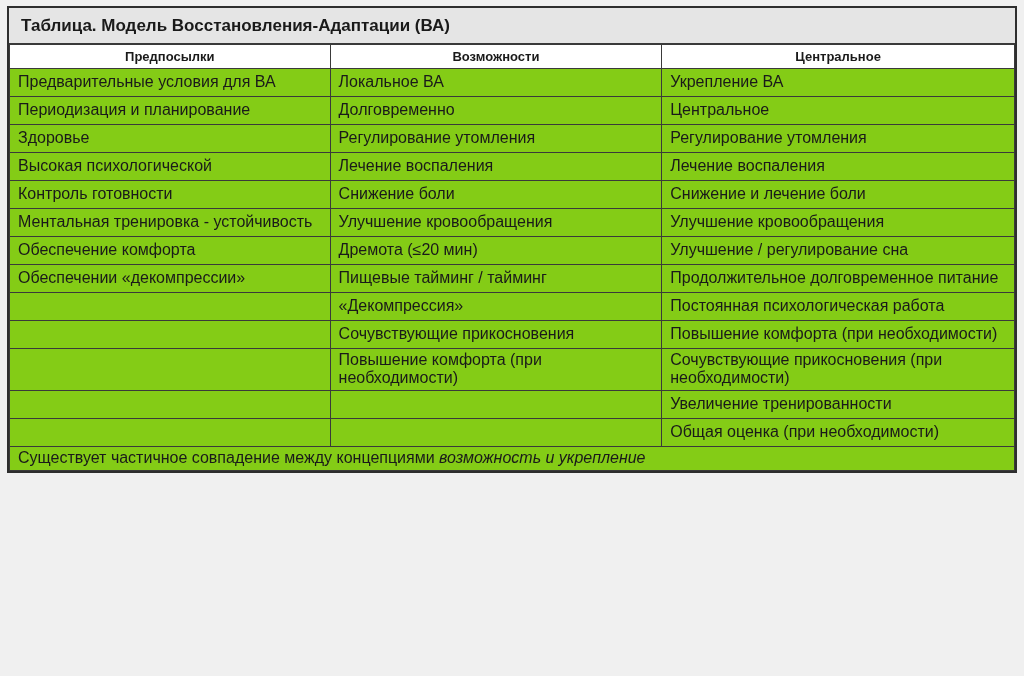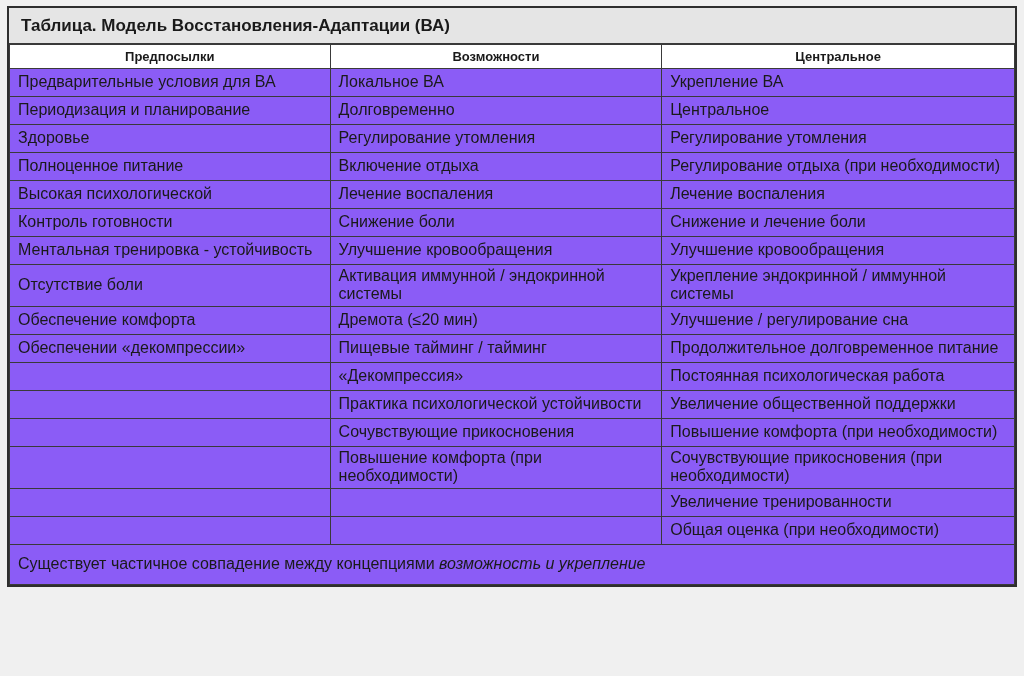--- a/index.html
+++ b/index.html
@@ -41,24 +41,24 @@
     background: #ffffff;
   }
   td {
     font-size: 16px;
     line-height: 1.15;
     padding: 2px 8px;
     border: 1px solid #3a3a3a;
     vertical-align: middle;
     height: 28px;
     box-sizing: border-box;
-    background: #8b5cf6;
+    background: #84cc16;
   }
   tfoot td {
-    height: 40px;
+    height: 24px;
     border: 1px solid #3a3a3a;
   }
   tfoot em { font-style: italic; }
   
   table, tr { background: transparent; }
 </style>
 </head>
 <body>
 
 <div class="table-frame">
@@ -86,63 +86,48 @@
           <td>Периодизация и планирование</td>
           <td>Долговременно</td>
           <td>Центральное</td>
         </tr>
         <tr>
           <td>Здоровье</td>
           <td>Регулирование утомления</td>
           <td>Регулирование утомления</td>
         </tr>
         <tr>
-          <td>Полноценное питание</td>
-          <td>Включение отдыха</td>
-          <td>Регулирование отдыха (при необходимости)</td>
-        </tr>
-        <tr>
           <td>Высокая психологической</td>
           <td>Лечение воспаления</td>
           <td>Лечение воспаления</td>
         </tr>
         <tr>
           <td>Контроль готовности</td>
           <td>Снижение боли</td>
           <td>Снижение и лечение боли</td>
         </tr>
         <tr>
           <td>Ментальная тренировка - устойчивость</td>
           <td>Улучшение кровообращения</td>
           <td>Улучшение кровообращения</td>
         </tr>
         <tr>
-          <td>Отсутствие боли</td>
-          <td>Активация иммунной / эндокринной системы</td>
-          <td>Укрепление эндокринной / иммунной системы</td>
-        </tr>
-        <tr>
           <td>Обеспечение комфорта</td>
           <td>Дремота (≤20 мин)</td>
           <td>Улучшение / регулирование сна</td>
         </tr>
         <tr>
           <td>Обеспечении «декомпрессии»</td>
           <td>Пищевые тайминг / тайминг</td>
           <td>Продолжительное долговременное питание</td>
         </tr>
         <tr>
           <td></td>
           <td>«Декомпрессия»</td>
           <td>Постоянная психологическая работа</td>
-        </tr>
-        <tr>
-          <td></td>
-          <td>Практика психологической устойчивости</td>
-          <td>Увеличение общественной поддержки</td>
         </tr>
         <tr>
           <td></td>
           <td>Сочувствующие прикосновения</td>
           <td>Повышение комфорта (при необходимости)</td>
         </tr>
         <tr>
           <td></td>
           <td>Повышение комфорта (при необходимости)</td>
           <td>Сочувствующие прикосновения (при необходимости)</td>

